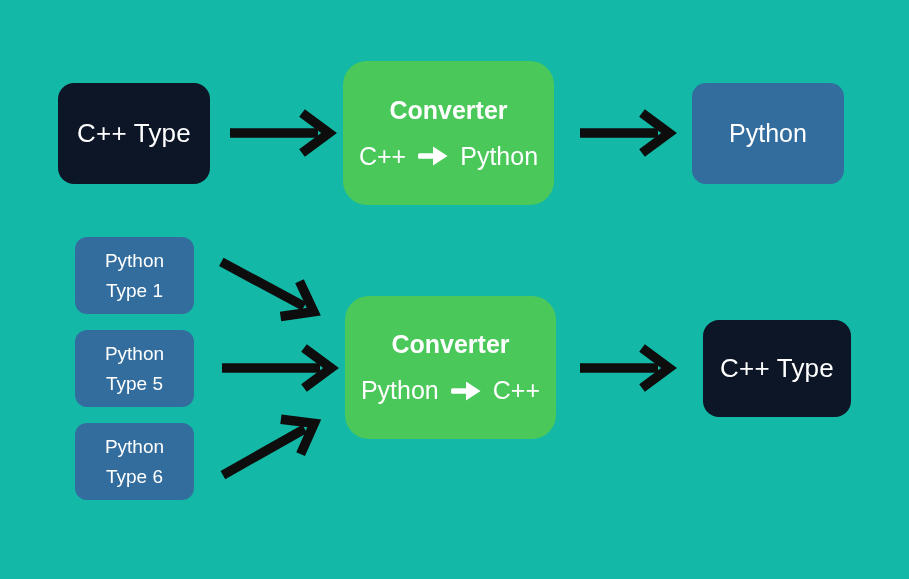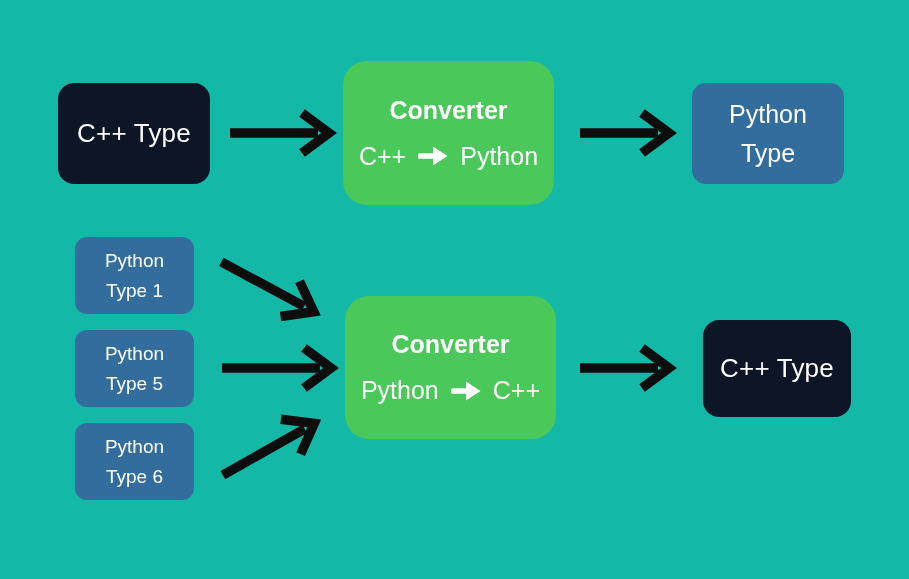--- a/index.html
+++ b/index.html
@@ -113,21 +113,20 @@
         <rect x="0" y="7.2" width="17" height="5.6" rx="1.5" fill="#ffffff"></rect>
         <path d="M15 0.5 L29.5 10 L15 19.5 Z" fill="#ffffff"></path>
       </svg>
       <span>Python</span>
     </div>
   </div>
 
   <div class="node node-blue n-python-top">
     <div class="two-line-lg">
       <span>Python</span>
-      <span>Type</span>
     </div>
   </div>
 
   <div class="node node-blue n-pt1">
     <div class="two-line-sm">
       <span>Python</span>
       <span>Type 1</span>
     </div>
   </div>
 

